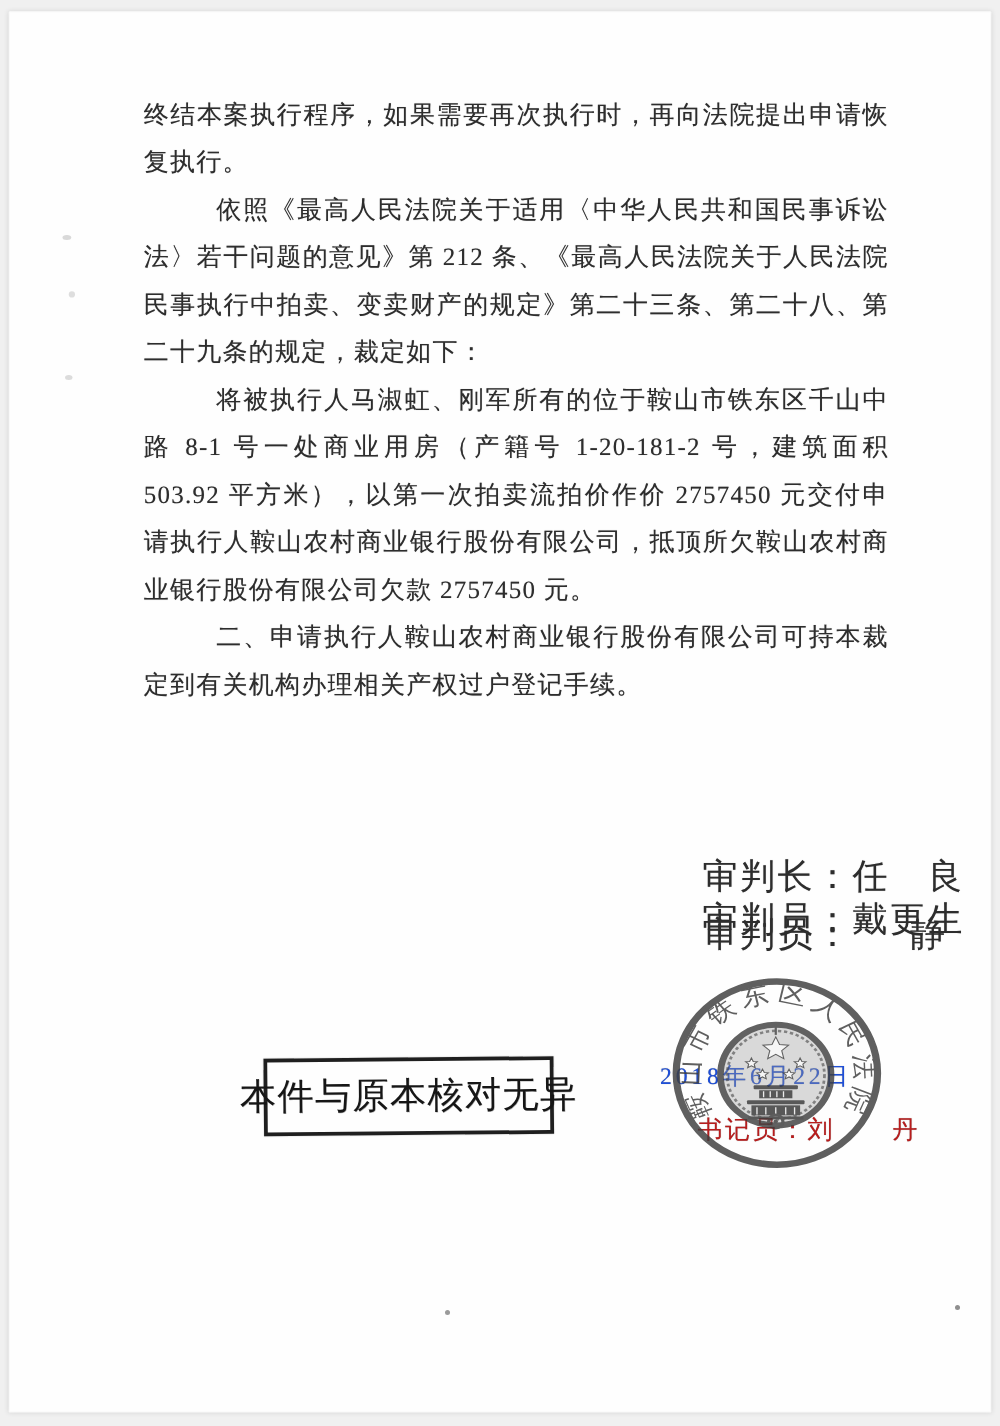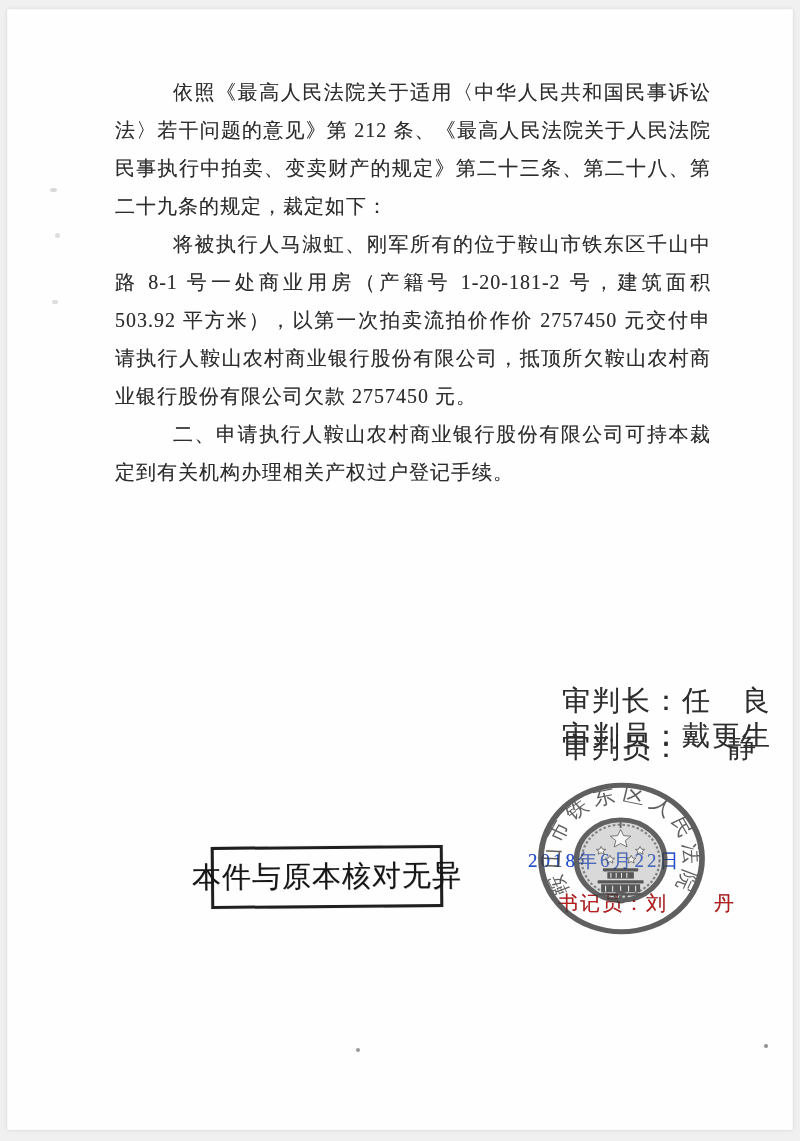--- a/index.html
+++ b/index.html
@@ -66,20 +66,21 @@
   .speck-c{left:43px;top:179px;width:7px;height:4px;background:#d9d9d9;}
   .speck-d{left:48px;top:224px;width:5px;height:5px;background:#dedede;}
   .speck-e{left:45px;top:291px;width:6px;height:4px;background:#dcdcdc;}
 </style>
 </head>
 <body>
 
 <div class="paper">
 
   <div class="body-text">
+    <p class="para no-indent">终结本案执行程序，如果需要再次执行时，再向法院提出申请恢复执行。</p>
     <p class="para">依照《最高人民法院关于适用〈中华人民共和国民事诉讼法〉若干问题的意见》第 212 条、《最高人民法院关于人民法院民事执行中拍卖、变卖财产的规定》第二十三条、第二十八、第二十九条的规定，裁定如下：</p>
     <p class="para">将被执行人马淑虹、刚军所有的位于鞍山市铁东区千山中路 8-1 号一处商业用房（产籍号 1-20-181-2 号，建筑面积 503.92 平方米），以第一次拍卖流拍价作价 2757450 元交付申请执行人鞍山农村商业银行股份有限公司，抵顶所欠鞍山农村商业银行股份有限公司欠款 2757450 元。</p>
     <p class="para">二、申请执行人鞍山农村商业银行股份有限公司可持本裁定到有关机构办理相关产权过户登记手续。</p>
   </div>
 
   <div class="sig-line sig-0">
     <span class="sig-label">审判长：</span><span class="sig-name">任　良</span>
   </div>
   <div class="sig-line sig-1">
     <span class="sig-label">审判员：</span><span class="sig-name">戴更生</span>

